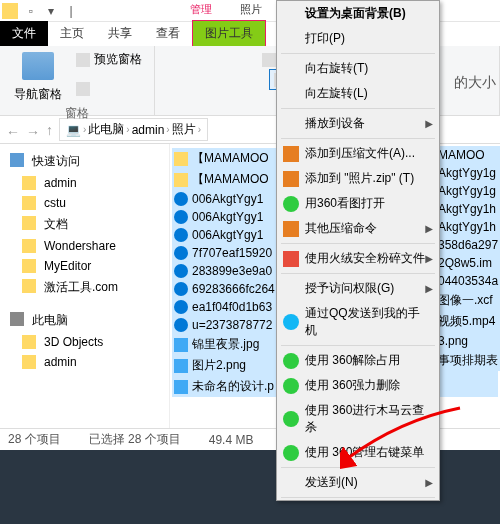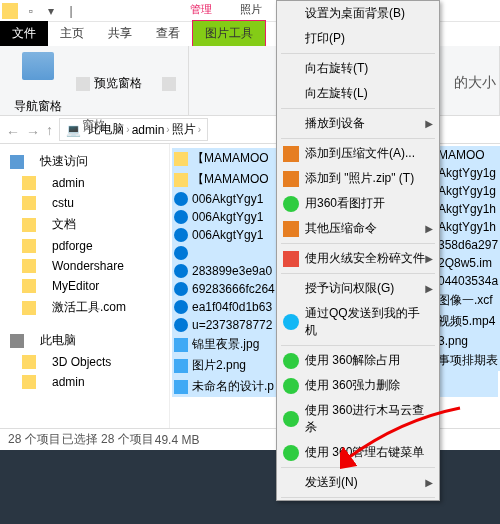--- a/index.html
+++ b/index.html
@@ -9,35 +9,35 @@
 .qat{display:flex;gap:2px;align-items:center}
 .qat span{width:18px;height:18px;display:flex;align-items:center;justify-content:center;color:#555}
 .tabsrow{height:24px;display:flex;align-items:flex-end}
 .tab{padding:4px 12px;color:#333}
 .tab.file{background:#000000;color:#fff}
 .tab.active{background:#84cc16;border:1px solid #E91E63;border-bottom:none}
 .ctx-tab{position:absolute;left:190px;top:2px;font-size:11px;color:#E91E63}
 .ctx-tab2{position:absolute;left:240px;top:2px;font-size:11px;color:#333}
 .ribbon{height:70px;background:#F5F6F7;border-bottom:1px solid #ddd;display:flex;position:relative}
 .rgroup{border-right:1px solid #ddd;padding:4px 8px;display:flex;flex-direction:column;align-items:center;justify-content:space-between}
-.rbtn-lg{display:flex;flex-direction:column;align-items:center;gap:18px;padding:2px 6px}
+.rbtn-lg{display:flex;flex-direction:column;align-items:center;gap:6px;padding:2px 6px}
 .rbtn-lg .ic{width:32px;height:28px;background:linear-gradient(#7FB3E0,#5B9BD5);border-radius:2px}
-.rlist{display:flex;flex-direction:row;gap:12px}
+.rlist{display:flex;flex-direction:column;gap:12px}
 .rlist-item{display:flex;align-items:center;gap:4px;padding:1px 4px}
 .rlist-item.sel{border:1px solid #1979CA;background:#E3F0FC}
 .ric{width:14px;height:14px;background:#ddd}
 .glabel{font-size:12px;color:#666;text-align:center}
 .ribbon-tiny{position:absolute;right:4px;top:28px;font-size:14px;color:#555}
 .addr{height:28px;border-bottom:1px solid #ddd;display:flex;align-items:center;padding:0 6px;gap:6px}
 .nav-arr{color:#999;font-size:14px}
 .crumb{display:flex;align-items:center;gap:2px;padding:2px 6px;border:1px solid #ddd;flex:0 0 auto}
 .crumb .sep{color:#999;font-size:10px}
 .main{display:flex;height:306px}
 .sidebar{width:170px;border-right:1px solid #eee;padding:6px 4px;overflow:hidden}
-.sb-item{display:flex;align-items:center;gap:16px;padding:3px 4px 3px 18px}
+.sb-item{display:flex;align-items:flex-start;gap:8px;padding:3px 4px 3px 18px}
 .sb-item.l0{padding-left:6px;font-weight:500}
 .sb-ic{width:14px;height:14px;background:#FFD966}
 .sb-ic.star{background:#5B9BD5}
 .sb-ic.pc{background:#888}
 .flist{flex:1;padding:4px 2px;overflow:hidden}
 .frow{display:flex;align-items:center;gap:4px;padding:2px 2px;white-space:nowrap;overflow:hidden}
 .frow.sel{background:#CCE8FF}
 .fic{width:14px;height:14px;background:#FFD966;flex:0 0 14px}
 .fic.img{background:#3FA9F5}
 .fic.e{background:#0078D7;border-radius:50%}
@@ -45,21 +45,21 @@
 .flist2 .frow{padding:2px 0}
 .ctx{position:absolute;left:276px;top:0;width:164px;background:#F0F0F0;border:1px solid #A0A0A0;box-shadow:2px 2px 4px rgba(0,0,0,.3);z-index:10}
 .ctx-item{display:flex;align-items:center;padding:4px 8px 4px 28px;position:relative;color:#000;min-height:22px}
 .ctx-sep{height:1px;background:#D7D7D7;margin:2px 4px}
 .ctx-ic{position:absolute;left:6px;width:16px;height:16px}
 .ctx-sub{position:absolute;right:6px;font-size:10px;color:#555}
 .ic-360{background:#2ECC40;border-radius:50%}
 .ic-zip{background:#E67E22}
 .ic-qq{background:#12B7F5;border-radius:50%}
 .ic-fire{background:#E74C3C}
-.status{position:absolute;left:0;bottom:74px;height:22px;background:#fff;border-top:1px solid #ddd;display:flex;align-items:center;padding:0 8px;gap:1px;font-size:11px;color:#555;width:500px}
+.status{position:absolute;left:0;bottom:74px;height:22px;background:#fff;border-top:1px solid #ddd;display:flex;align-items:center;padding:0 8px;gap:28px;font-size:11px;color:#555;width:500px}
 .dark{position:absolute;left:0;bottom:0;width:500px;height:74px;background:#2a3642}
 .arrow{position:absolute;z-index:20;pointer-events:none}
 </style>
 </head>
 <body>
 
 <div class="titlebar">
   <div class="tb-ico"></div>
   <div class="qat">
     <span>▫</span>
@@ -163,24 +163,20 @@
         <div class="sb-item">
           <div class="sb-ic"></div>
           <span>cstu</span>
         </div>
         <div class="sb-item">
           <div class="sb-ic"></div>
           <span>文档</span>
         </div>
         <div class="sb-item">
           <div class="sb-ic"></div>
-          <span>pdforge</span>
-        </div>
-        <div class="sb-item">
-          <div class="sb-ic"></div>
           <span>Wondershare</span>
         </div>
         <div class="sb-item">
           <div class="sb-ic"></div>
           <span>MyEditor</span>
         </div>
         <div class="sb-item">
           <div class="sb-ic"></div>
           <span>激活工具.com</span>
         </div>
@@ -217,20 +213,21 @@
       <div class="frow sel">
         <div class="fic e"></div>
         <span>006AkgtYgy1</span>
       </div>
       <div class="frow sel">
         <div class="fic e"></div>
         <span>006AkgtYgy1</span>
       </div>
       <div class="frow sel">
         <div class="fic e"></div>
+        <span>7f707eaf15920</span>
       </div>
       <div class="frow sel">
         <div class="fic e"></div>
         <span>283899e3e9a0</span>
       </div>
       <div class="frow sel">
         <div class="fic e"></div>
         <span>69283666fc264</span>
       </div>
       <div class="frow sel">
@@ -289,21 +286,21 @@
     </div>
     <div class="frow sel">
       <span>3.png</span>
     </div>
     <div class="frow sel">
       <span>事项排期表</span>
     </div>
   </div>
 
 <div class="ctx" id="ctx">
-    <div class="ctx-item" style="font-weight:normal">
+    <div class="ctx-item" style="font-weight:bold">
       <span>设置为桌面背景(B)</span>
     </div>
     <div class="ctx-item">
       <span>打印(P)</span>
     </div>
     <div class="ctx-sep"></div>
     <div class="ctx-item">
       <span>向右旋转(T)</span>
     </div>
     <div class="ctx-item">

